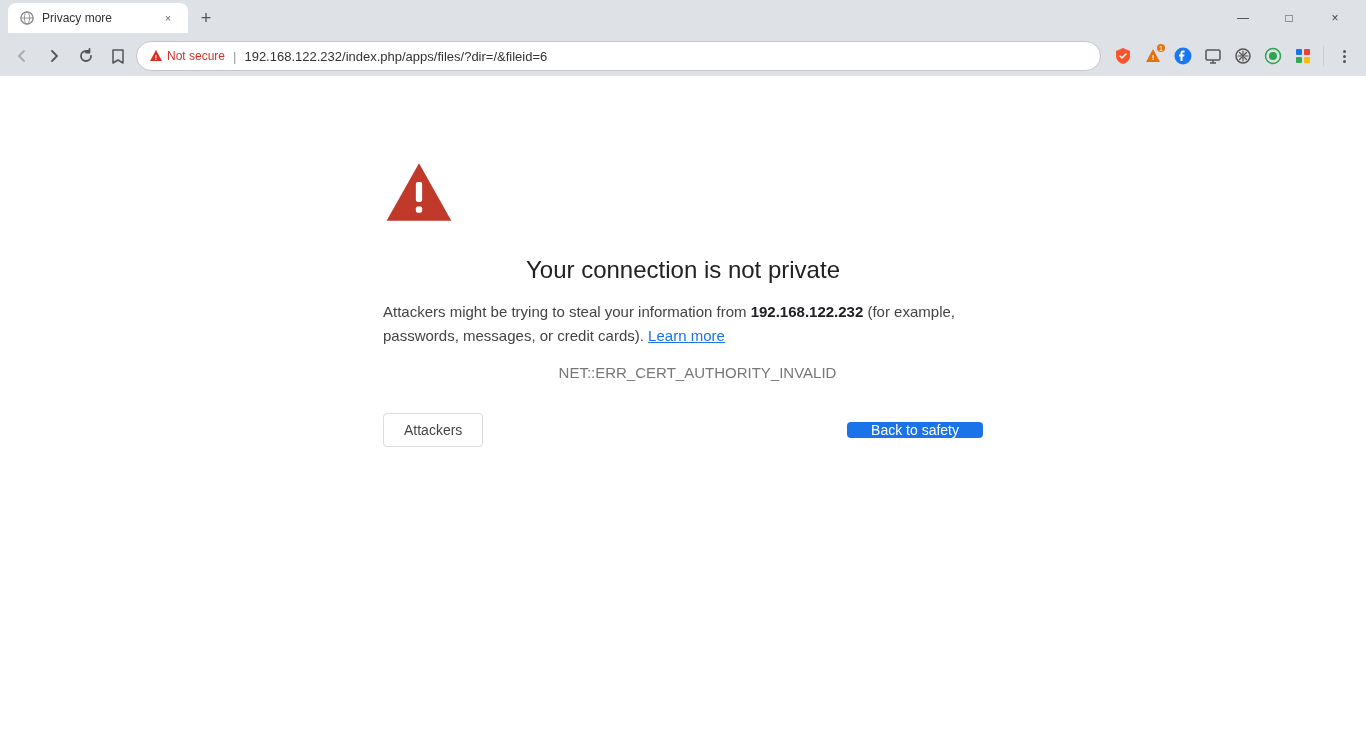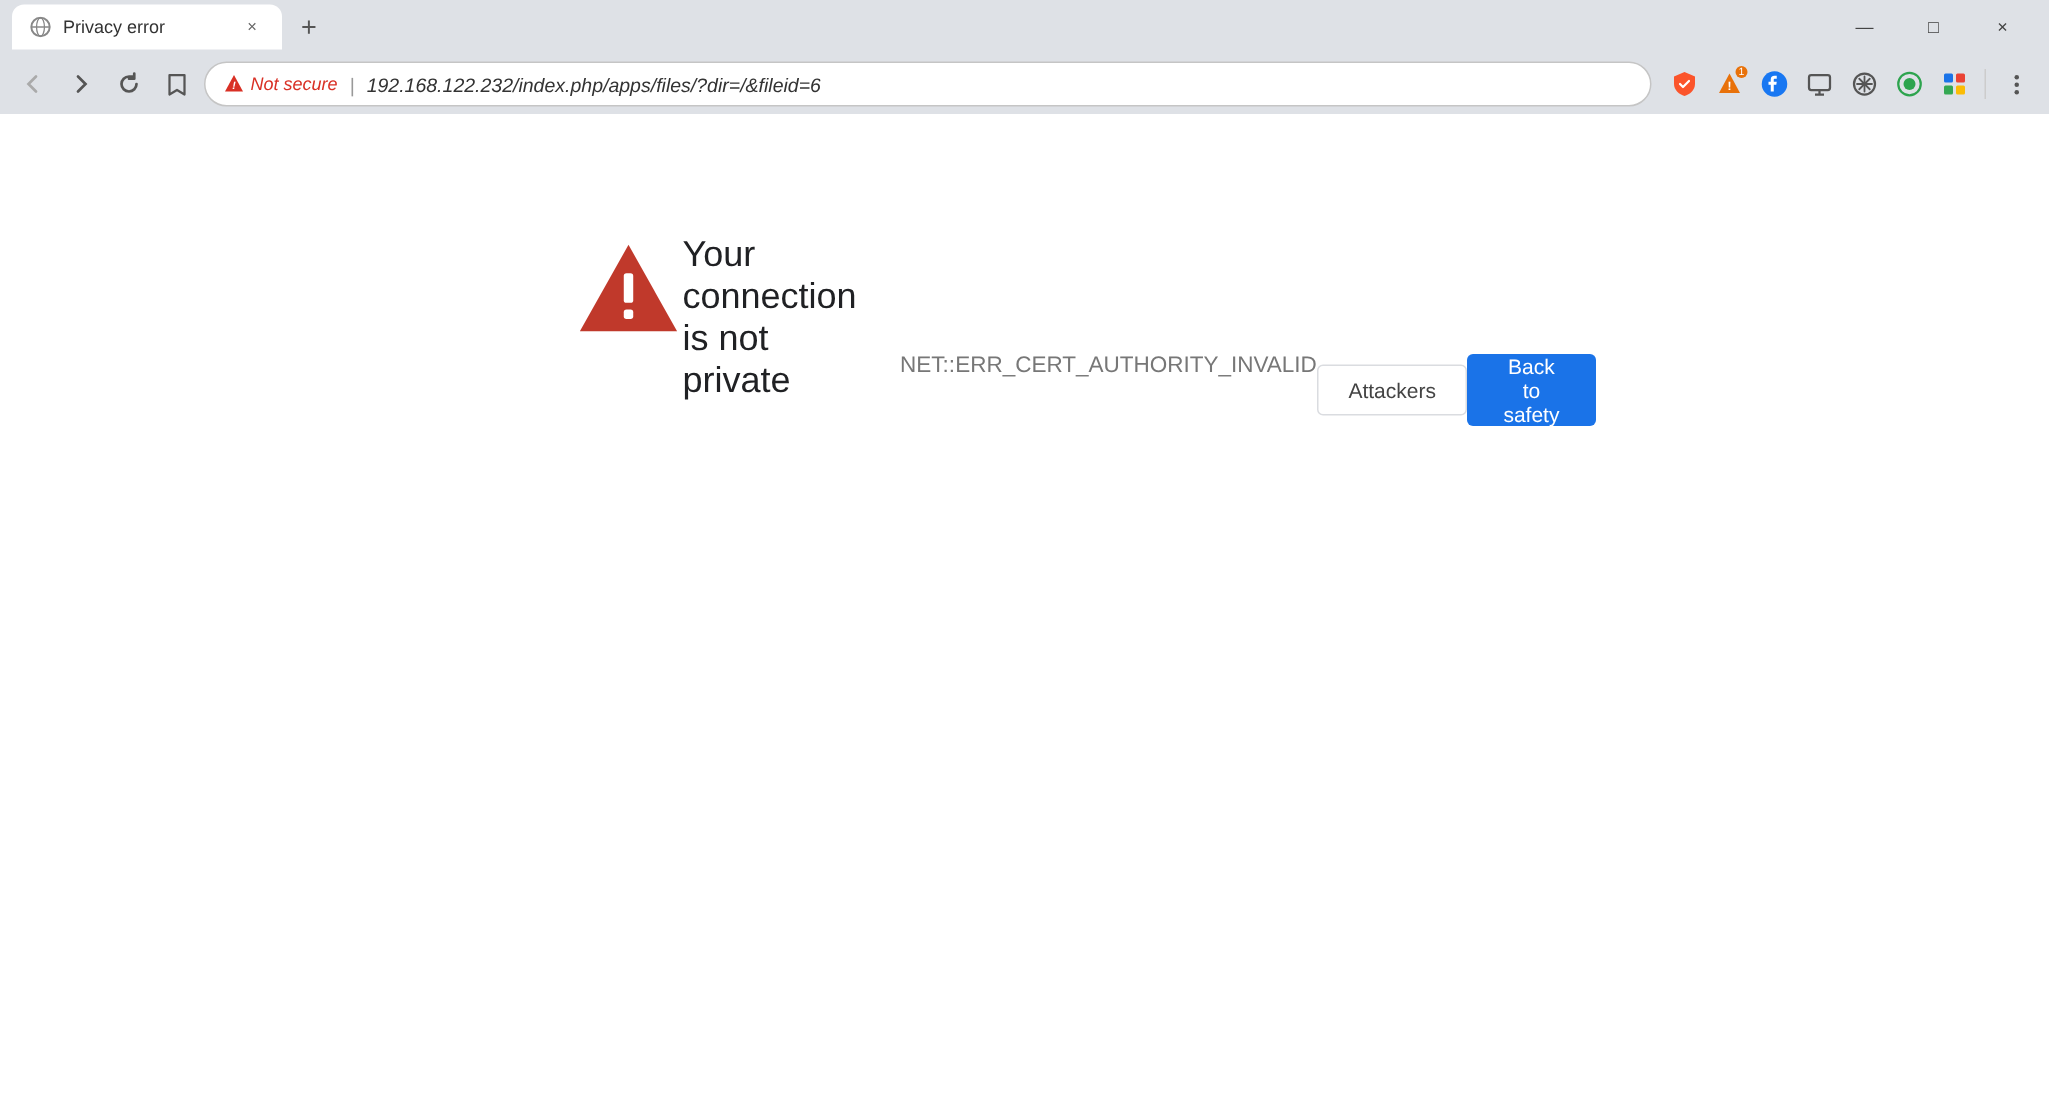--- a/index.html
+++ b/index.html
@@ -116,21 +116,20 @@
       flex: 1;
       height: 30px;
       background: #fff;
       border-radius: 15px;
       display: flex;
       align-items: center;
       padding: 0 12px;
       gap: 8px;
       font-size: 13px;
       border: 1px solid #c5c5c5;
-      font-style: italic;
     }
     .security-badge {
       display: flex;
       align-items: center;
       gap: 4px;
       color: #d93025;
       font-size: 12px;
       white-space: nowrap;
     }
     .security-badge svg { flex-shrink: 0; }
@@ -182,22 +181,22 @@
       background: #fff;
       display: flex;
       align-items: flex-start;
       justify-content: center;
       padding-top: 80px;
     }
     .error-container {
       max-width: 600px;
       width: 100%;
       display: flex;
-      flex-direction: row;
-      align-items: flex-end;
+      flex-direction: column;
+      align-items: center;
     }
     .warning-icon-wrap {
       margin-bottom: 24px;
       align-self: flex-start;
     }
     .warning-triangle {
       width: 72px;
       height: 72px;
     }
     .error-title {
@@ -274,21 +273,21 @@
 <div>
 
   <div class="tab-bar">
     <div class="tab">
 
       <svg class="tab-favicon" viewBox="0 0 16 16" fill="none" xmlns="http://www.w3.org/2000/svg">
         <circle cx="8" cy="8" r="7" stroke="#888" stroke-width="1.5"></circle>
         <ellipse cx="8" cy="8" rx="3" ry="7" stroke="#888" stroke-width="1"></ellipse>
         <line x1="1" y1="8" x2="15" y2="8" stroke="#888" stroke-width="1"></line>
       </svg>
-      <span class="tab-title">Privacy error</span>
+      <span class="tab-title">Privacy more</span>
       <span class="tab-close">×</span>
     </div>
     <div class="new-tab-btn">+</div>
     <div class="window-controls">
       <div class="window-btn">—</div>
       <div class="window-btn">□</div>
       <div class="window-btn close">×</div>
     </div>
   </div>
 
@@ -398,20 +397,23 @@
     <div class="warning-icon-wrap">
       <svg class="warning-triangle" viewBox="0 0 80 72" fill="none" xmlns="http://www.w3.org/2000/svg">
         <path d="M40 4L76 68H4L40 4z" fill="#c0392b"></path>
         <rect x="36.5" y="25" width="7" height="22" rx="2" fill="white"></rect>
         <rect x="36.5" y="52" width="7" height="7" rx="2" fill="white"></rect>
       </svg>
     </div>
 
     <h1 class="error-title">Your connection is not private</h1>
 
+    <p class="error-description">
+      <span>Attackers might be trying to steal your information from </span><strong>192.168.122.232</strong><span> (for example, passwords, messages, or credit cards).</span> <a>Learn more</a>
+    </p>
 
     <div class="error-code">NET::ERR_CERT_AUTHORITY_INVALID</div>
 
     <div class="button-row">
       <button class="btn-advanced">Attackers</button>
       <button class="btn-back-to-safety">Back to safety</button>
     </div>
   </div>
 </div>
 

